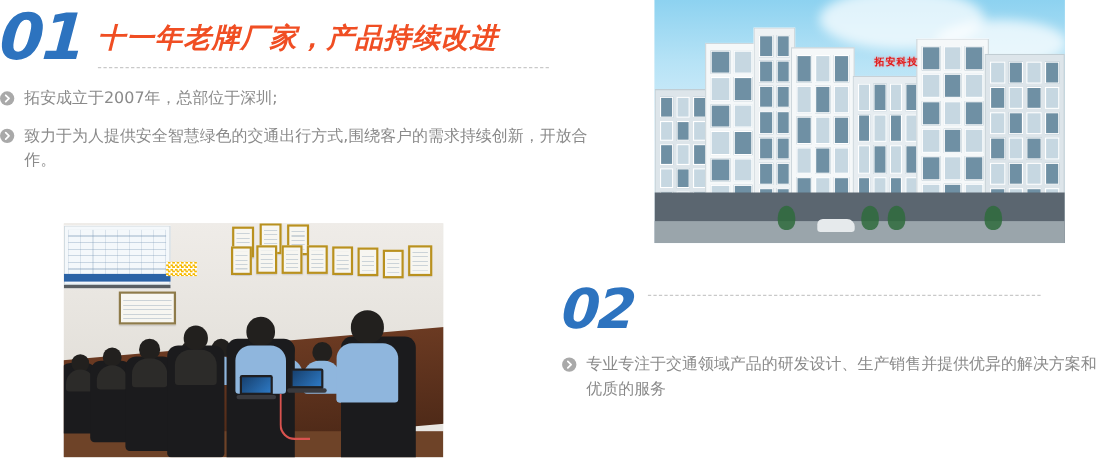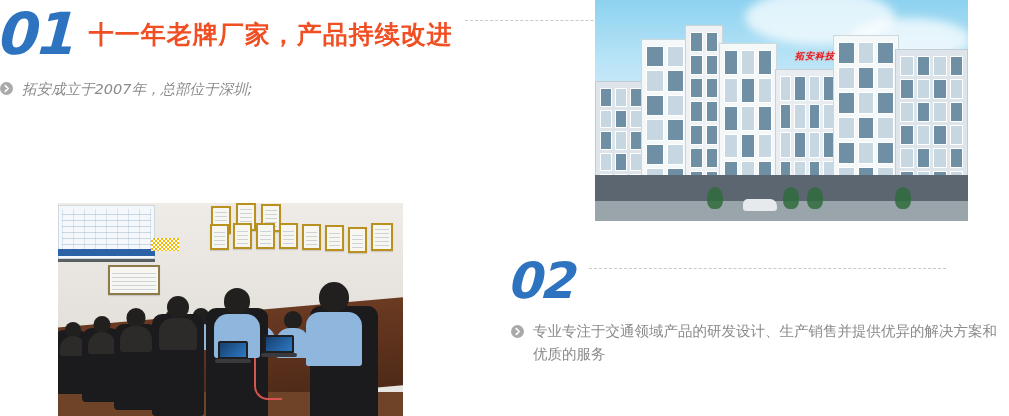--- a/index.html
+++ b/index.html
@@ -35,22 +35,23 @@
     color: #2d73bf;
     font-weight: 700;
     font-style: italic;
     letter-spacing: -2px;
     line-height: 0.92;
     font-family: "DejaVu Sans", "Liberation Sans", sans-serif;
     transform: skewX(-4deg);
   }
   .sec-title-wrap {
     display: flex;
-    flex-direction: row;
+    flex-direction: column;
     flex: 1 1 auto;
+    font-style: italic;
   }
   .sec-title {
     color: #f04e23;
     font-weight: 700;
     line-height: 1.1;
     white-space: nowrap;
   }
   .sec-rule {
     border-top: 1px dashed #c9c9c9;
     height: 0;
@@ -99,21 +100,21 @@
     letter-spacing: 1px;
     margin-top: 13px;
     padding-left: 12px;
   }
   #section-01 .sec-rule {
     margin-top: 12px;
     margin-left: 12px;
     width: 410px;
   }
   #section-01 .bullets { margin-top: 18px; }
-  #section-01 .bullet { margin-bottom: 13px; font-style: italic; }
+  #section-01 .bullet { margin-bottom: 13px; }
   #section-01 .bullet-icon { margin-top: 3px; margin-right: 9px; }
   #section-01 .bullet-text {
     font-size: 14.5px;
     line-height: 1.5;
     color: #8a8a8a;
   }
 
   
   #section-02 {
     left: 511px;
@@ -138,21 +139,20 @@
     font-size: 14.5px;
     line-height: 1.62;
     color: #8a8a8a;
     max-width: 466px;
   }
 
   
   .photo {
     position: absolute;
     overflow: hidden;
-    font-style: italic;
   }
 
   
   #photo-building {
     left: 595px;
     top: 0px;
     width: 373px;
     height: 221px;
     background: linear-gradient(180deg,#9fd9f2 0%, #bfe6f6 30%, #d8eefa 55%, #cfe4ee 100%);
   }
@@ -352,20 +352,28 @@
     </div>
 
     <ul class="bullets">
       <li class="bullet">
         <span class="bullet-icon">
           <svg viewBox="0 0 13 13" aria-hidden="true">
             <path d="M5.2 3.6 L8.2 6.5 L5.2 9.4" fill="none" stroke="#ffffff" stroke-width="1.6" stroke-linecap="round" stroke-linejoin="round"></path>
           </svg>
         </span>
         <span class="bullet-text">拓安成立于2007年，总部位于深圳;</span>
+      </li>
+      <li class="bullet">
+        <span class="bullet-icon">
+          <svg viewBox="0 0 13 13" aria-hidden="true">
+            <path d="M5.2 3.6 L8.2 6.5 L5.2 9.4" fill="none" stroke="#ffffff" stroke-width="1.6" stroke-linecap="round" stroke-linejoin="round"></path>
+          </svg>
+        </span>
+        <span class="bullet-text">致力于为人提供安全智慧绿色的交通出行方式,围绕客户的需求持续创新，开放合作。</span>
       </li>
     </ul>
   </div>
 
   <div class="section" id="section-02">
     <div class="sec-head">
       <div class="sec-num">02</div>
       <div class="sec-title-wrap">
         <div class="sec-rule"></div>
       </div>

